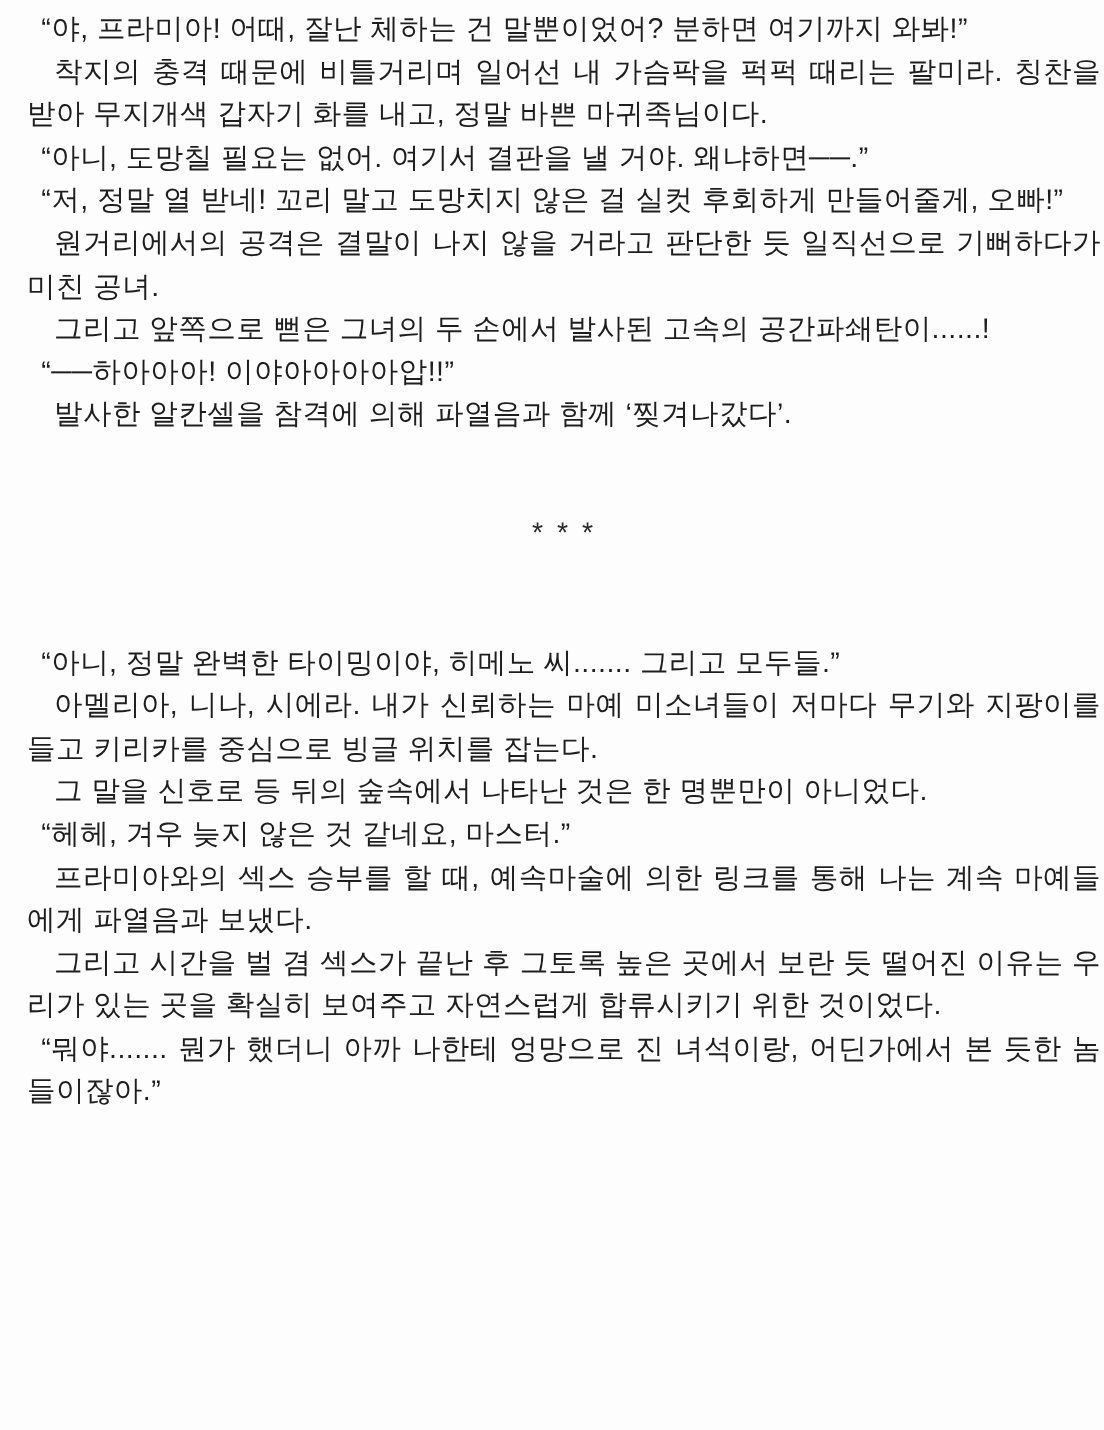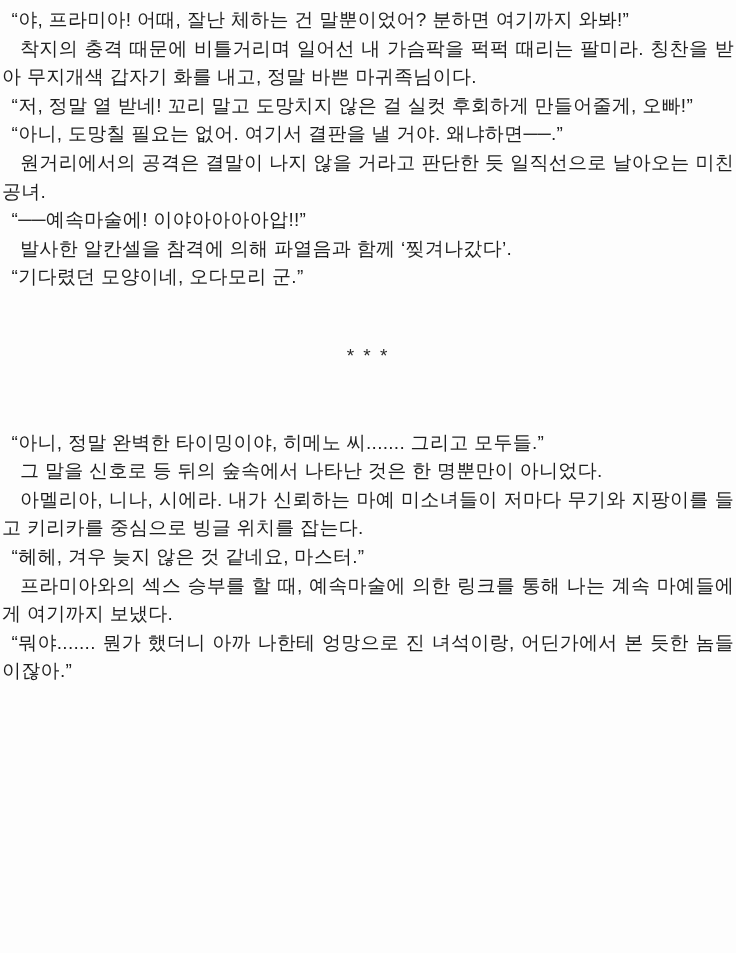--- a/index.html
+++ b/index.html
@@ -15,21 +15,21 @@
   .page {
     box-sizing: border-box;
     width: 736px;
     height: 953px;
     background: #fdfdfd;
     color: #1e1e1e;
     font-family: "Liberation Sans", "DejaVu Sans", sans-serif;
     font-size: 19px;
     line-height: 28.6px;
     letter-spacing: 0.3px;
-    padding: 6px 2px 0 2px;
+    padding: 6px 2px 0 18px;
     text-align: justify;
     word-break: break-all;
   }
   .page p {
     margin: 0;
   }
   .narration {
     text-indent: 0.95em;
   }
   .dialogue {
@@ -42,29 +42,30 @@
     letter-spacing: 2px;
     color: #2a2a2a;
   }
 </style>
 </head>
 <body>
 
 <div class="page">
   <p class="dialogue">“야, 프라미아! 어때, 잘난 체하는 건 말뿐이었어? 분하면 여기까지 와봐!”</p>
   <p class="narration">착지의 충격 때문에 비틀거리며 일어선 내 가슴팍을 퍽퍽 때리는 팔미라. 칭찬을 받아 무지개색 갑자기 화를 내고, 정말 바쁜 마귀족님이다.</p>
+  <p class="dialogue">“아니, 도망칠 필요는 없어. 여기서 결판을 낼 거야. 왜냐하면──.”</p>
   <p class="dialogue">“저, 정말 열 받네! 꼬리 말고 도망치지 않은 걸 실컷 후회하게 만들어줄게, 오빠!”</p>
-  <p class="dialogue">“아니, 도망칠 필요는 없어. 여기서 결판을 낼 거야. 왜냐하면──.”</p>
-  <p class="narration">원거리에서의 공격은 결말이 나지 않을 거라고 판단한 듯 일직선으로 날아오는 미친 공녀.</p>
-  <p class="dialogue">“──예속마술에! 이야아아아아압!!”</p>
+  <p class="narration">원거리에서의 공격은 결말이 나지 않을 거라고 판단한 듯 일직선으로 기뻐하다가 미친 공녀.</p>
+  <p class="narration">그리고 앞쪽으로 뻗은 그녀의 두 손에서 발사된 고속의 공간파쇄탄이......!</p>
+  <p class="dialogue">“──하아아아! 이야아아아아압!!”</p>
   <p class="narration">발사한 알칸셀을 참격에 의해 파열음과 함께 ‘찢겨나갔다’.</p>
-  <p class="dialogue">“기다렸던 모양이네, 오다모리 군.”</p>
 
   <div class="separator">* * *</div>
 
   <p class="dialogue">“아니, 정말 완벽한 타이밍이야, 히메노 씨....... 그리고 모두들.”</p>
+  <p class="narration">아멜리아, 니나, 시에라. 내가 신뢰하는 마예 미소녀들이 저마다 무기와 지팡이를 들고 키리카를 중심으로 빙글 위치를 잡는다.</p>
   <p class="narration">그 말을 신호로 등 뒤의 숲속에서 나타난 것은 한 명뿐만이 아니었다.</p>
-  <p class="narration">아멜리아, 니나, 시에라. 내가 신뢰하는 마예 미소녀들이 저마다 무기와 지팡이를 들고 키리카를 중심으로 빙글 위치를 잡는다.</p>
   <p class="dialogue">“헤헤, 겨우 늦지 않은 것 같네요, 마스터.”</p>
-  <p class="narration">프라미아와의 섹스 승부를 할 때, 예속마술에 의한 링크를 통해 나는 계속 마예들에게 여기까지 보냈다.</p>
+  <p class="narration">프라미아와의 섹스 승부를 할 때, 예속마술에 의한 링크를 통해 나는 계속 마예들에게 파열음과 보냈다.</p>
+  <p class="narration">그리고 시간을 벌 겸 섹스가 끝난 후 그토록 높은 곳에서 보란 듯 떨어진 이유는 우리가 있는 곳을 확실히 보여주고 자연스럽게 합류시키기 위한 것이었다.</p>
   <p class="dialogue">“뭐야....... 뭔가 했더니 아까 나한테 엉망으로 진 녀석이랑, 어딘가에서 본 듯한 놈들이잖아.”</p>
 
 </div>
 
 </body></html>

